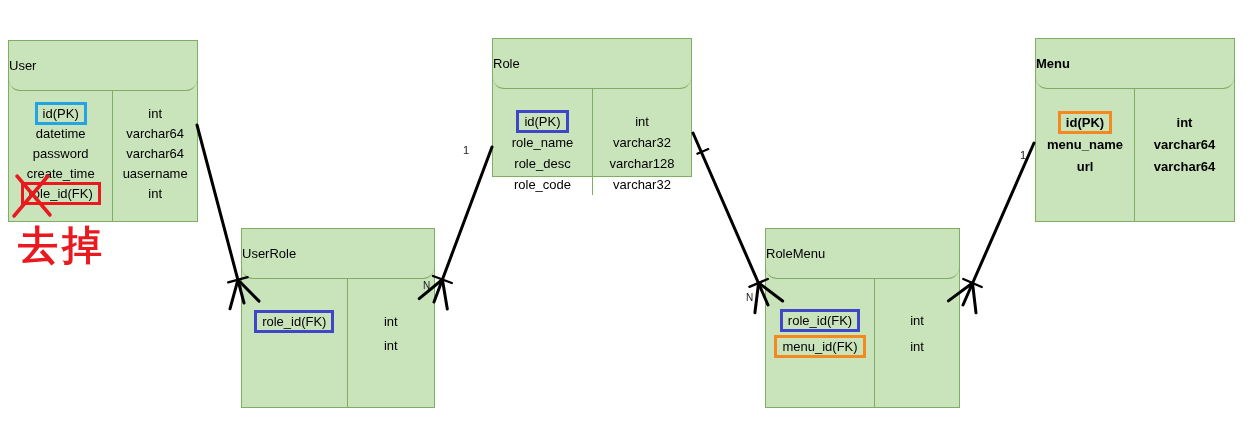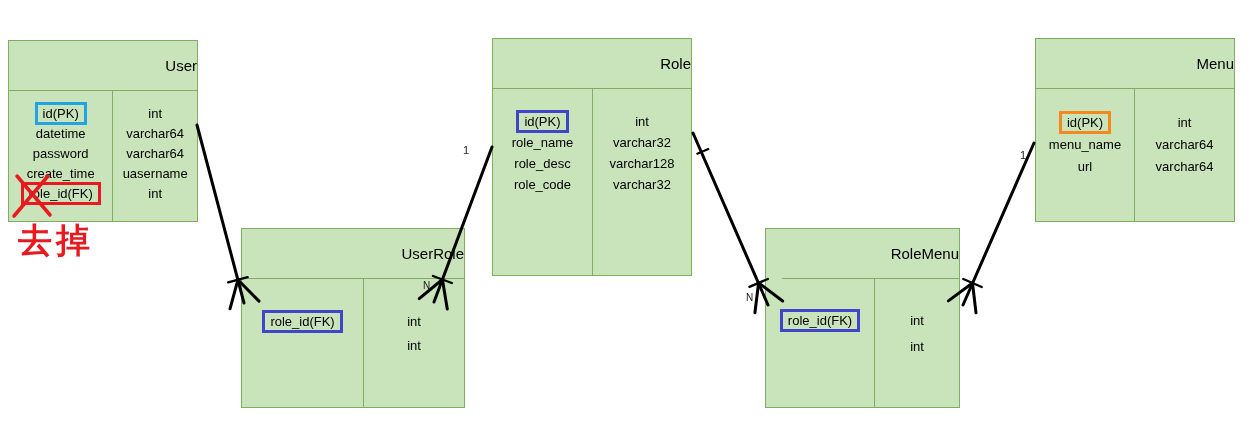--- a/index.html
+++ b/index.html
@@ -5,42 +5,42 @@
   html,body { margin:0; padding:0; background:#ffffff; }
   .canvas {
     position:relative; width:1250px; height:432px; background:#ffffff;
     font-family:"Liberation Sans", sans-serif; overflow:hidden;
   }
   .etable {
     position:absolute; background:#c9e3ba; border:1.6px solid #7fae63;
     box-sizing:border-box; z-index:1;
   }
   .ttl {
-    height:50px; line-height:50px; text-align:right; font-size:15px;
-    color:#000; border-bottom:1.6px solid #7fae63; box-sizing:border-box;
+    height:50px; line-height:50px; text-align:left; font-size:13px;
+    color:#000; border-bottom:1.6px solid #7fae63; box-sizing:border-box;border-radius:11px;
   }
   .tbody {
     position:absolute; top:50px; bottom:0; left:0; right:0;
     display:grid; grid-template-columns:var(--split,55%) 1fr;
   }
   .col { padding-top:var(--pt,10px); box-sizing:border-box; overflow:visible; }
   .col.names { border-right:1.6px solid #7fae63; }
   .frow {
     height:var(--rh,20px); display:flex; align-items:center; justify-content:center;
     font-size:13px; color:#000; white-space:nowrap;
   }
   .boxed { border:3px solid transparent; padding:0 5px; line-height:17px; background:transparent; }
   .boxed.cyan   { border-color:#21a3e4; }
   .boxed.indigo { border-color:#4046c8; }
   .boxed.orange { border-color:#f5891f; }
   .boxed.red    { border-color:#e8191f; }
   .overlay { position:absolute; left:0; top:0; z-index:5; pointer-events:none; }
   .remove-note {
     position:absolute; left:18px; top:218px; z-index:6;
-    color:#e8191f; font-size:34px; font-weight:bold; letter-spacing:4px;
+    color:#e8191f; font-size:40px; font-weight:bold; letter-spacing:4px;
   }
   .rel-label { font-family:"Liberation Sans",sans-serif; fill:#1a1a1a; }
 </style>
 </head>
 <body>
 
 <div class="canvas">
 
   <div class="etable" style="left:8px; top:40px; width:190px; height:182px; --split:55.5%; --pt:12px; --rh:20px;">
     <div class="ttl">User</div>
@@ -75,40 +75,40 @@
         <div class="frow">
             <span>uasername</span>
           </div>
         <div class="frow">
             <span>int</span>
           </div>
       </div>
     </div>
   </div>
 
-  <div class="etable" style="left:241px; top:228px; width:224px; height:180px; --split:55%; --pt:30px; --rh:24px;">
+  <div class="etable" style="left:241px; top:228px; width:194px; height:180px; --split:55%; --pt:30px; --rh:24px;">
     <div class="ttl">UserRole</div>
     <div class="tbody">
       <div class="col names">
         <div class="frow">
             <span class="boxed indigo">role_id(FK)</span>
           </div>
       </div>
       <div class="col types">
         <div class="frow">
             <span>int</span>
           </div>
         <div class="frow">
             <span>int</span>
           </div>
       </div>
     </div>
   </div>
 
-  <div class="etable" style="left:492px; top:38px; width:200px; height:238px; --split:50.5%; --pt:22px; --rh:21px;">
+  <div class="etable" style="left:492px; top:38px; width:200px; height:139px; --split:50.5%; --pt:22px; --rh:21px;">
     <div class="ttl">Role</div>
     <div class="tbody">
       <div class="col names">
         <div class="frow">
             <span class="boxed indigo">id(PK)</span>
           </div>
         <div class="frow">
             <span>role_name</span>
           </div>
         <div class="frow">
@@ -128,40 +128,43 @@
         <div class="frow">
             <span>varchar128</span>
           </div>
         <div class="frow">
             <span>varchar32</span>
           </div>
       </div>
     </div>
   </div>
 
-  <div class="etable" style="left:765px; top:228px; width:195px; height:180px;padding-left:16px; --split:56.5%; --pt:28px; --rh:26px;">
+  <div class="etable" style="left:765px; top:228px; width:195px; height:180px; --split:56.5%; --pt:28px; --rh:26px;">
     <div class="ttl">RoleMenu</div>
     <div class="tbody">
       <div class="col names">
         <div class="frow">
             <span class="boxed indigo">role_id(FK)</span>
           </div>
-      </div>
-      <div class="col types">
-        <div class="frow">
-            <span>int</span>
-          </div>
-        <div class="frow">
-            <span>int</span>
-          </div>
-      </div>
-    </div>
-  </div>
-
-  <div class="etable" style="left:1035px; top:38px; width:200px; height:184px; --split:50%; --pt:22px; --rh:22px;">
+        <div class="frow">
+            <span class="boxed orange">menu_id(FK)</span>
+          </div>
+      </div>
+      <div class="col types">
+        <div class="frow">
+            <span>int</span>
+          </div>
+        <div class="frow">
+            <span>int</span>
+          </div>
+      </div>
+    </div>
+  </div>
+
+  <div class="etable" style="left:1035px; top:38px; width:200px; height:184px;font-weight:bold; --split:50%; --pt:22px; --rh:22px;">
     <div class="ttl">Menu</div>
     <div class="tbody">
       <div class="col names">
         <div class="frow">
             <span class="boxed orange">id(PK)</span>
           </div>
         <div class="frow">
             <span>menu_name</span>
           </div>
         <div class="frow">

